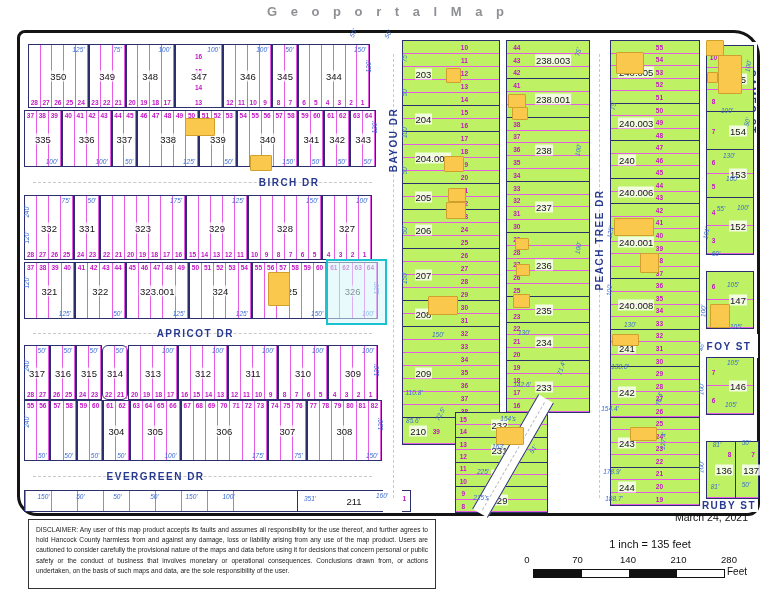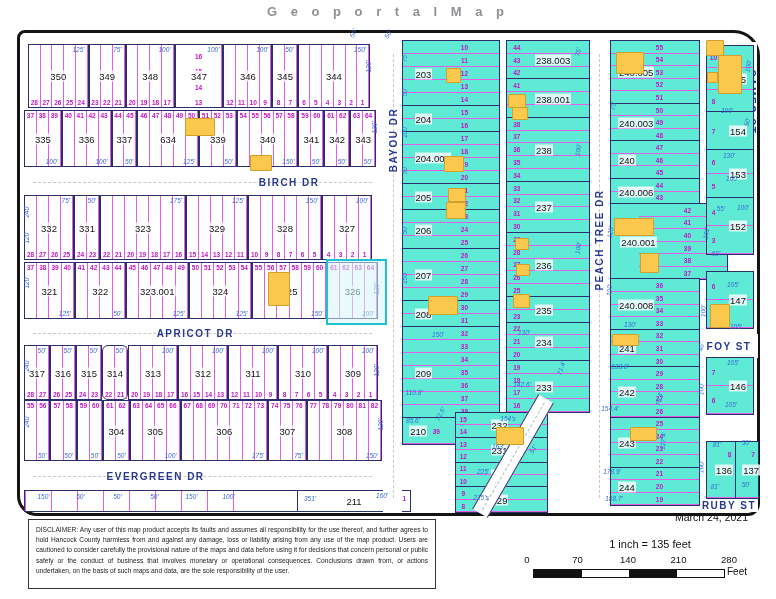--- a/index.html
+++ b/index.html
@@ -20,21 +20,21 @@
   .lot-cell{flex:1;min-width:0;position:relative;border-right:1px solid #e55ce5;}
   .lot-cell:last-child{border-right:none;}
   .lot-num{position:absolute;left:50%;transform:translateX(-50%);font-weight:bold;font-size:6.5px;
          color:#c414c4;z-index:3;}
   .lots-bottom .lot-num{bottom:1px;} .lots-top .lot-num{top:1px;}
   .block-num{position:absolute;left:50%;top:50%;transform:translate(-50%,-50%);font-size:9.5px;
          color:#141414;background:rgba(255,255,255,.75);padding:0 1px;z-index:4;white-space:nowrap;}
   .dim{position:absolute;font-size:6.5px;font-style:italic;color:#3a6ad4;white-space:nowrap;z-index:4;}
   .block-dim{right:3px;} .lots-bottom .block-dim{top:1px;} .lots-top .block-dim{bottom:1px;}
   .edge-dim{font-size:6.5px;font-style:italic;color:#3a6ad4;position:absolute;white-space:nowrap;z-index:4;}
-  .sblock{position:absolute;border:1.4px solid #2c2f6d;background:#5eead4;display:flex;
+  .sblock{position:absolute;border:1.4px solid #2c2f6d;background:#bef264;display:flex;
          flex-direction:column;z-index:2;}
   .srow{position:relative;flex:1;border-bottom:1px solid #e55ce5;}
   .srow:last-child{border-bottom:none;}
   .srow .lot-num{top:50%;transform:translate(-50%,-50%);}
   .s-label{position:absolute;top:50%;transform:translateY(-50%);font-size:9.5px;color:#141414;
          background:rgba(255,255,255,.8);padding:0 1px;z-index:4;white-space:nowrap;}
   .bldg{position:absolute;background:#f9c84d;border:1px solid #cfa02c;z-index:3;border-radius:1px;}
   .hilite{position:absolute;border:2.5px solid #1ac3cf;background:rgba(214,246,249,.55);z-index:5;}
   .gdim{position:absolute;transform:translate(-50%,-50%);z-index:4;}
   .diag{position:absolute;background:#fff;border-left:1px solid #2c2f6d;border-right:1px solid #2c2f6d;z-index:3;}
@@ -254,21 +254,21 @@
           </div>
           <div class="lot-cell">
             <span class="lot-num">48</span>
           </div>
           <div class="lot-cell">
             <span class="lot-num">49</span>
           </div>
           <div class="lot-cell">
             <span class="lot-num">50</span>
           </div>
-          <span class="block-num">634</span>
+          <span class="block-num">338</span>
           <span class="dim block-dim">125'</span>
         </div>
         <div class="block lots-top" style="flex-grow: 3;">
           <div class="lot-cell">
             <span class="lot-num">51</span>
           </div>
           <div class="lot-cell">
             <span class="lot-num">52</span>
           </div>
           <div class="lot-cell">
@@ -1118,21 +1118,21 @@
       </div>
       <div class="sblock" style="left: 610px; top: 178.05px; width: 88px; height: 25.1px;">
         <div class="srow">
           <span class="lot-num" style="left: 55%;">44</span>
         </div>
         <div class="srow">
           <span class="lot-num" style="left: 55%;">43</span>
         </div>
         <span class="s-label" style="left: 8%;">240.006</span>
       </div>
-      <div class="sblock" style="left: 610px; top: 203.15px; width: 88px; height: 75.3px; padding-left: 28px;">
+      <div class="sblock" style="left: 610px; top: 203.15px; width: 88px; height: 75.3px;">
         <div class="srow">
           <span class="lot-num" style="left: 55%;">42</span>
         </div>
         <div class="srow">
           <span class="lot-num" style="left: 55%;">41</span>
         </div>
         <div class="srow">
           <span class="lot-num" style="left: 55%;">40</span>
         </div>
         <div class="srow">

